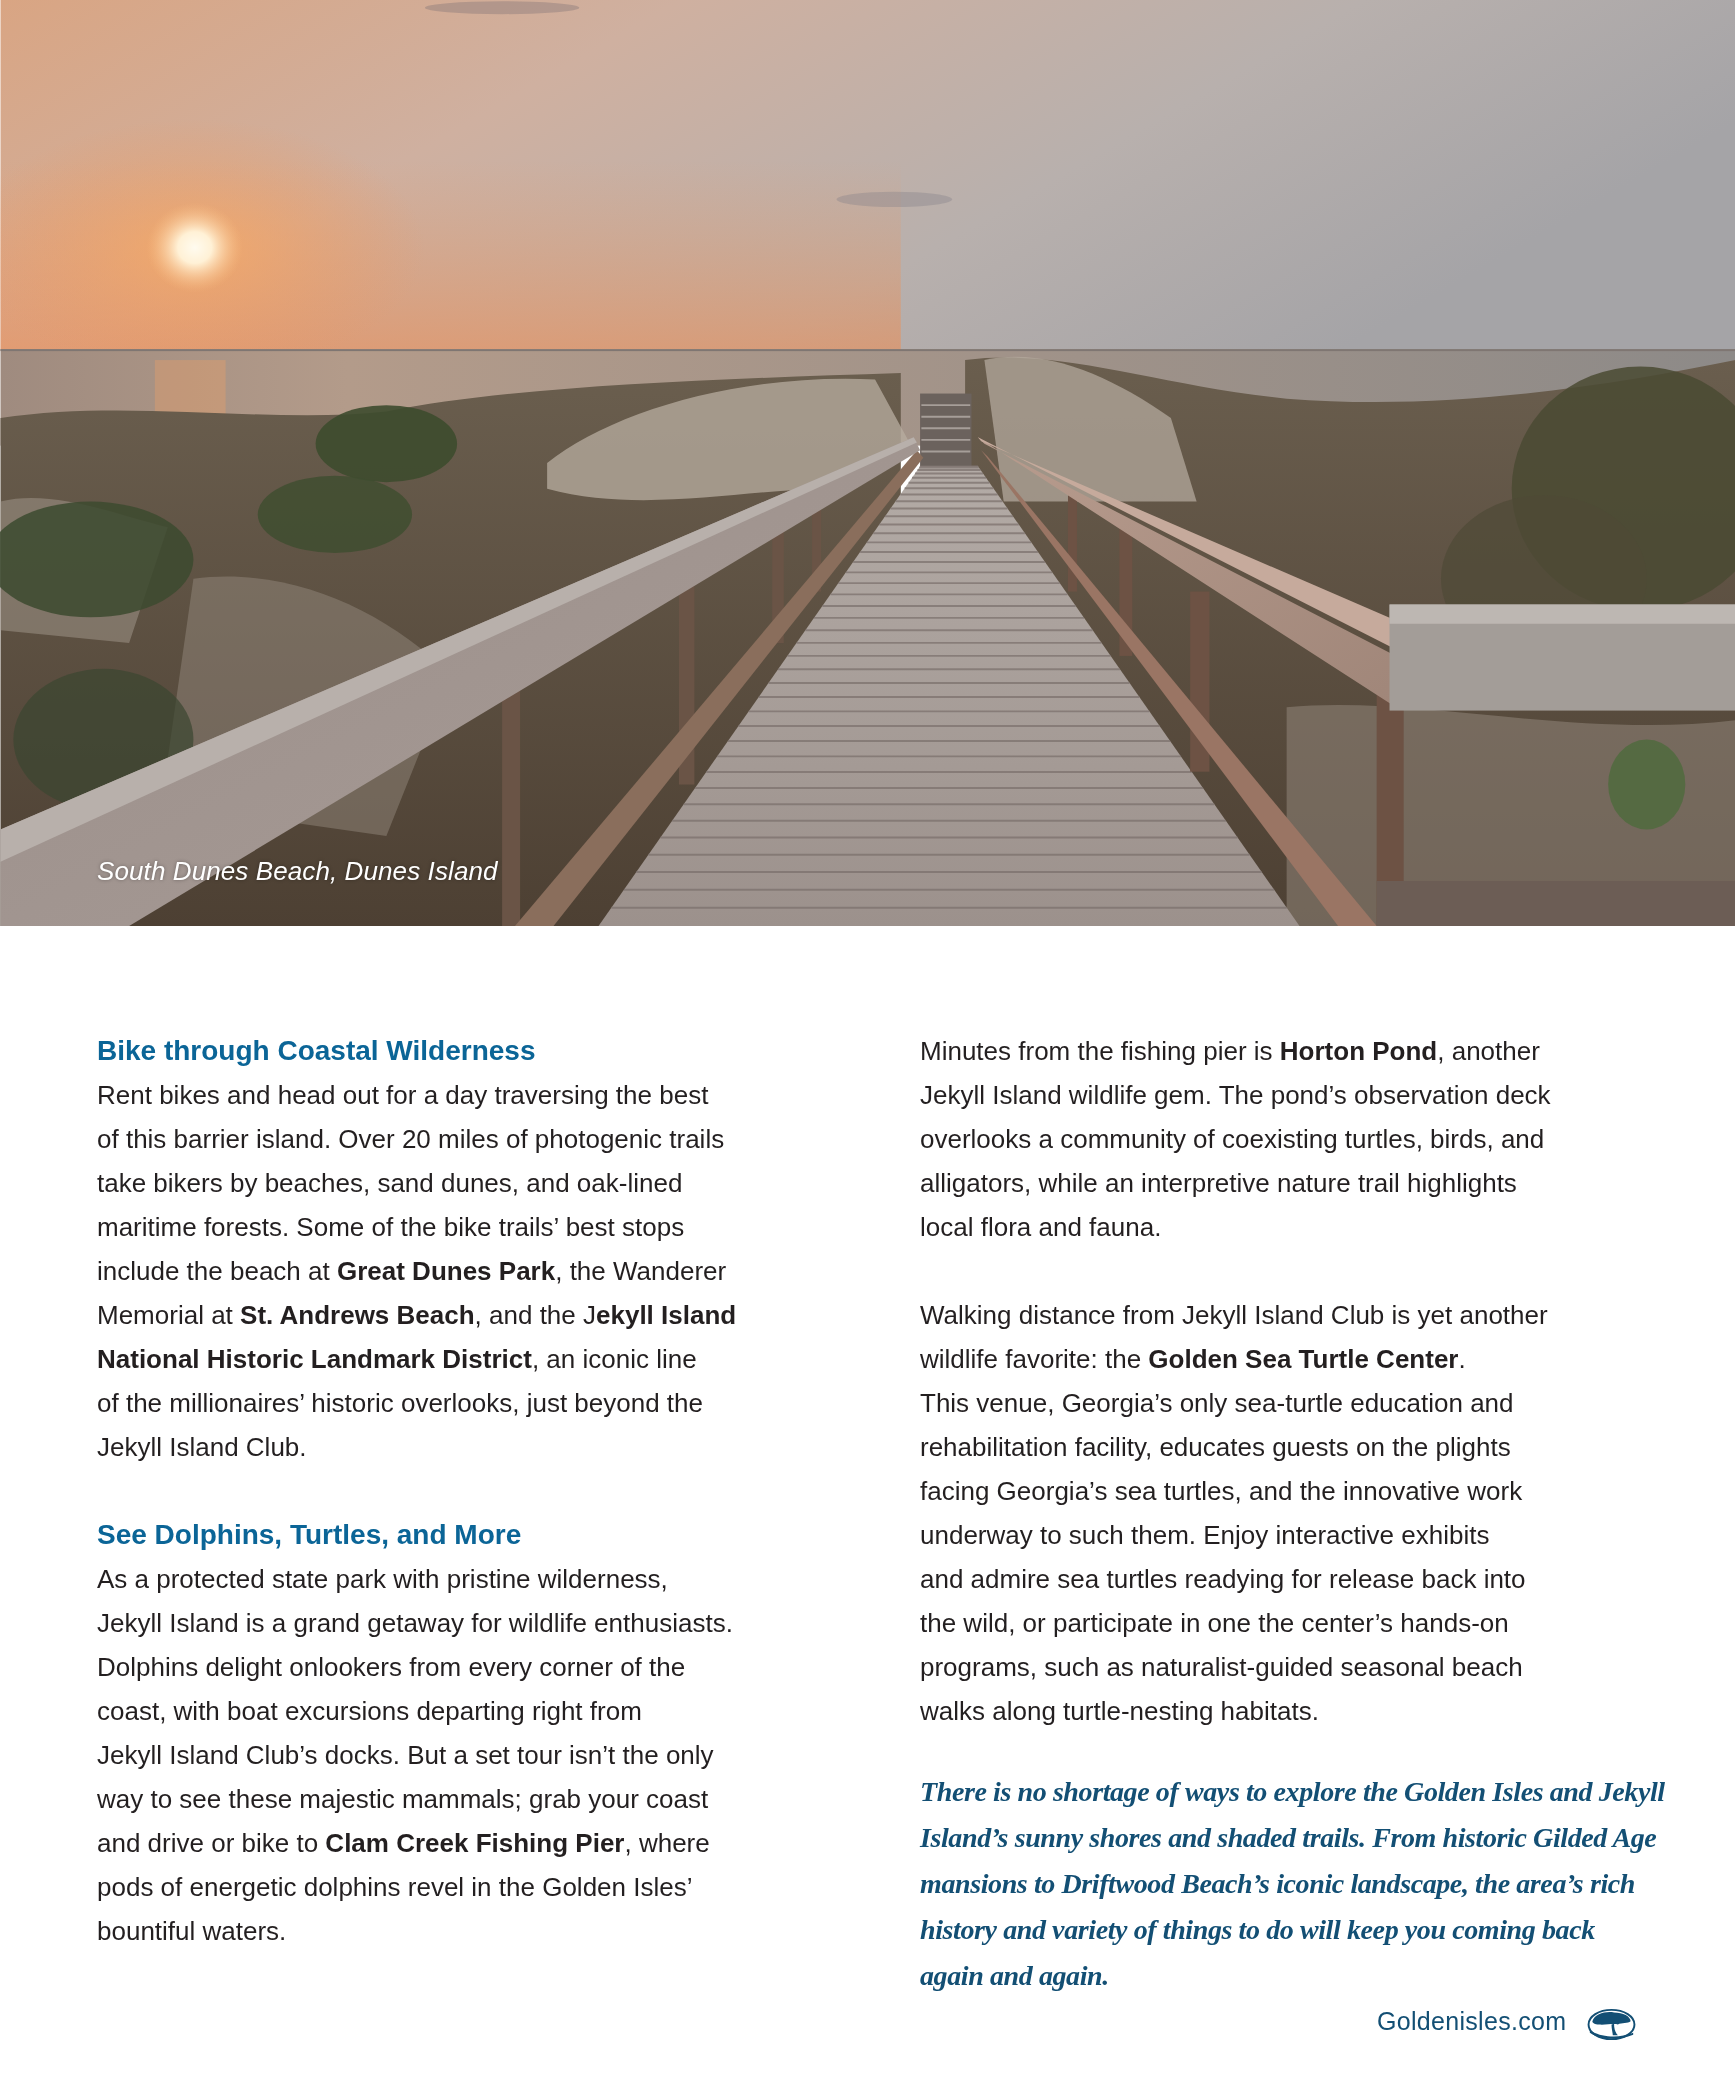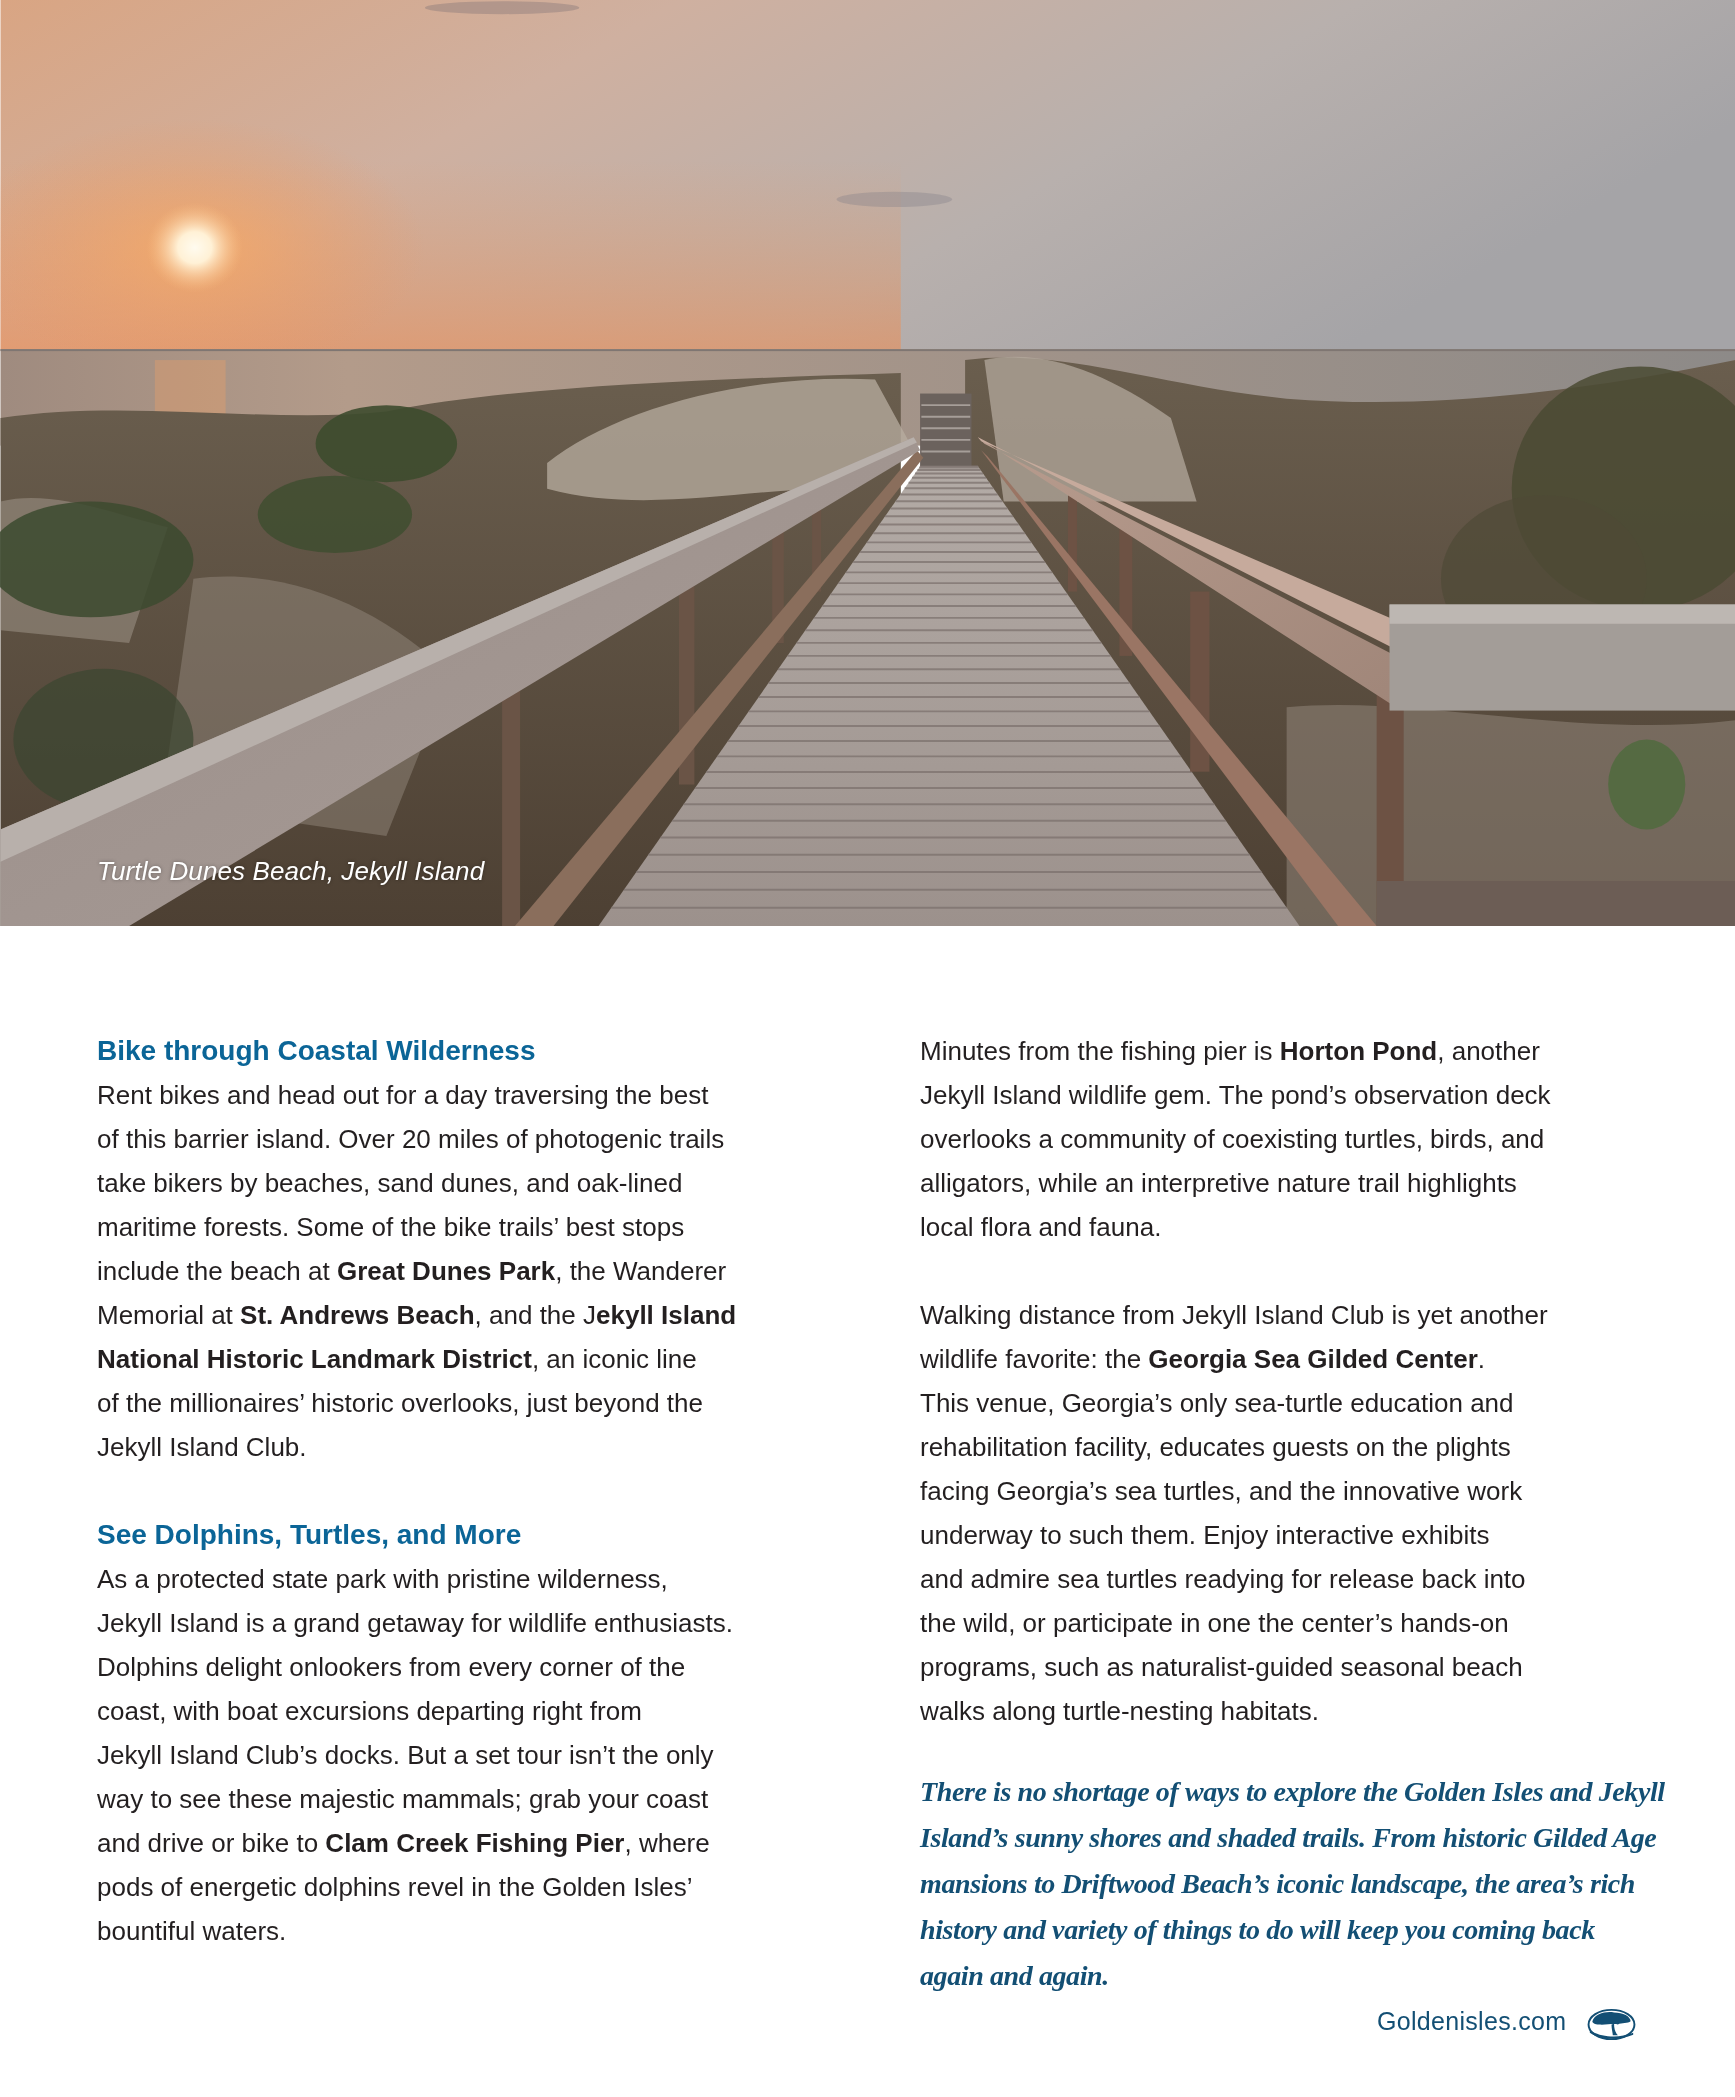--- a/index.html
+++ b/index.html
@@ -187,21 +187,21 @@
 
     <path d="M1525,700 L1535,710 L2140,1440 L2080,1440 Z" fill="#9a7564"></path>
 
     <path d="M1520,680 L1530,690 L2170,1020 L2170,1100 Z" fill="url(#railR)"></path>
     <path d="M1520,680 L1525,686 L2170,965 L2170,1010 Z" fill="#c6aa9c"></path>
 
     <rect x="2160" y="940" width="538" height="165" fill="#a39d98"></rect>
     <rect x="2160" y="940" width="538" height="30" fill="#bdb7b2"></rect>
     <rect x="2140" y="1370" width="558" height="70" fill="#6c5d55"></rect>
   </svg>
-  <div class="caption">Turtle Dunes Beach, Jekyll Island</div>
+  <div class="caption">South Dunes Beach, Dunes Island</div>
 </div>
 
 <div class="col col-left">
   <h2 class="heading">Bike through Coastal Wilderness</h2>
   <p class="para">
       <span class="line"><span>Rent bikes and head out for a day traversing the best</span></span>
       <span class="line"><span>of this barrier island. Over 20 miles of photogenic trails</span></span>
       <span class="line"><span>take bikers by beaches, sand dunes, and oak-lined</span></span>
       <span class="line"><span>maritime forests. Some of the bike trails’ best stops</span></span>
       <span class="line"><span>include the beach at </span><b>Great Dunes Park</b><span>, the Wanderer</span></span>
@@ -229,21 +229,21 @@
   <p class="para">
       <span class="line"><span>Minutes from the fishing pier is </span><b>Horton Pond</b><span>, another</span></span>
       <span class="line"><span>Jekyll Island wildlife gem. The pond’s observation deck</span></span>
       <span class="line"><span>overlooks a community of coexisting turtles, birds, and</span></span>
       <span class="line"><span>alligators, while an interpretive nature trail highlights</span></span>
       <span class="line"><span>local flora and fauna.</span></span>
     </p>
   <div class="gap"></div>
   <p class="para">
       <span class="line"><span>Walking distance from Jekyll Island Club is yet another</span></span>
-      <span class="line"><span>wildlife favorite: the </span><b>Georgia Sea Gilded Center</b><span>.</span></span>
+      <span class="line"><span>wildlife favorite: the </span><b>Golden Sea Turtle Center</b><span>.</span></span>
       <span class="line"><span>This venue, Georgia’s only sea-turtle education and</span></span>
       <span class="line"><span>rehabilitation facility, educates guests on the plights</span></span>
       <span class="line"><span>facing Georgia’s sea turtles, and the innovative work</span></span>
       <span class="line"><span>underway to such them. Enjoy interactive exhibits</span></span>
       <span class="line"><span>and admire sea turtles readying for release back into</span></span>
       <span class="line"><span>the wild, or participate in one the center’s hands-on</span></span>
       <span class="line"><span>programs, such as naturalist-guided seasonal beach</span></span>
       <span class="line"><span>walks along turtle-nesting habitats.</span></span>
     </p>
   <div class="quote">

